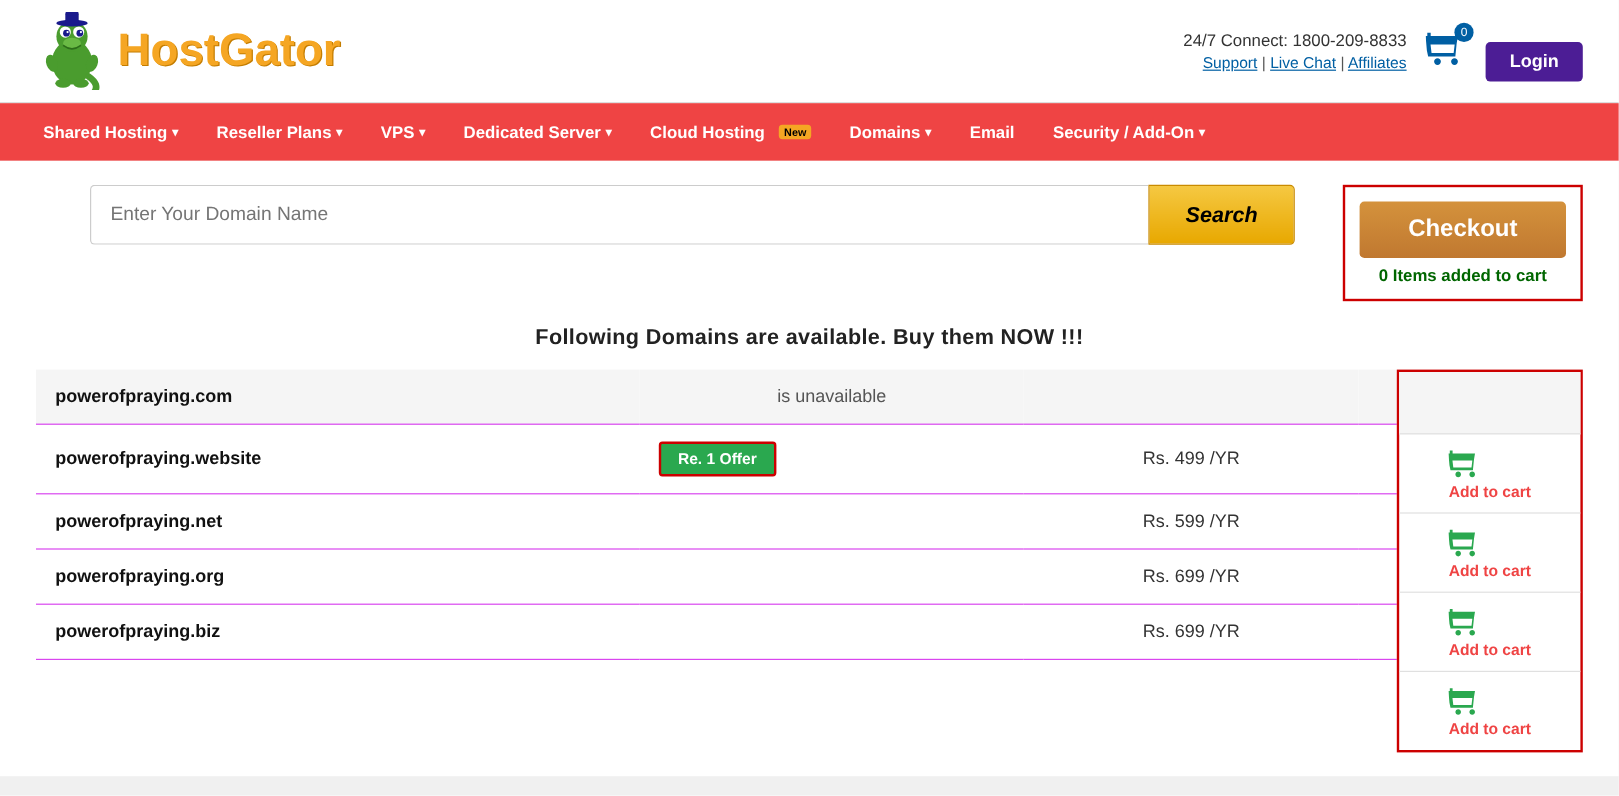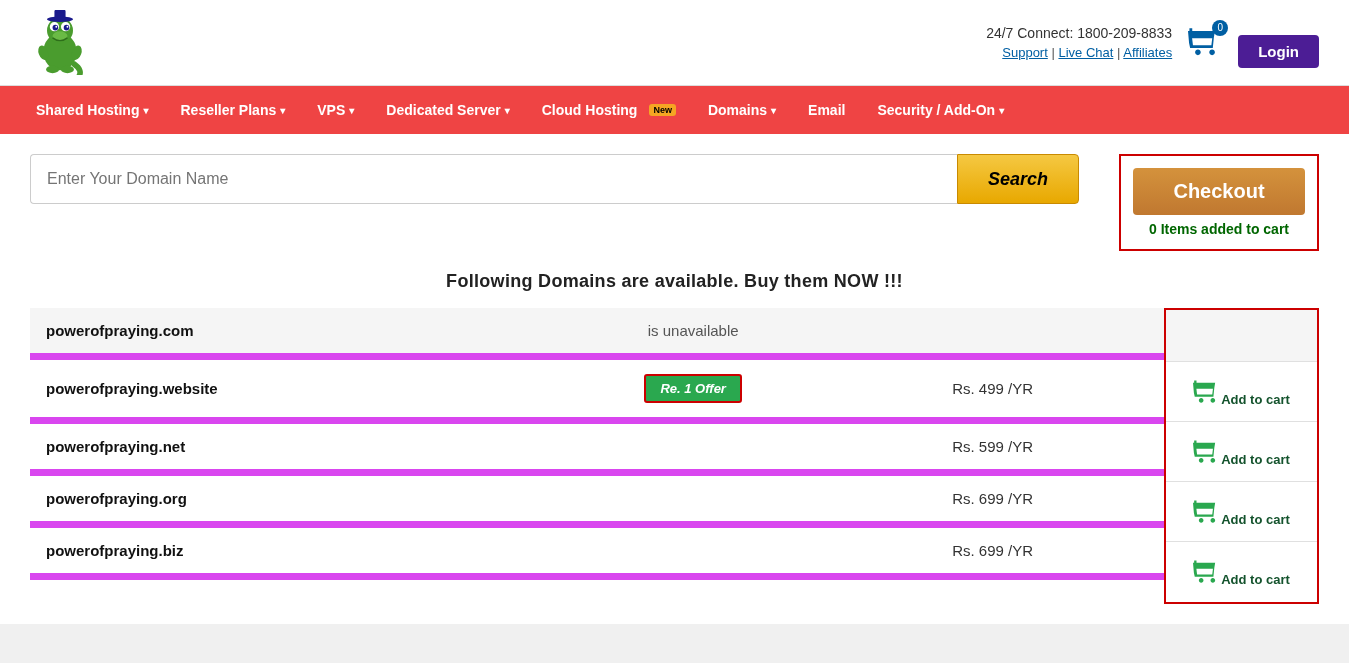--- a/index.html
+++ b/index.html
@@ -138,20 +138,21 @@
     .domain-input {
       flex: 1;
       border: 1px solid #ccc;
       border-right: none;
       padding: 10px 16px;
       font-size: 16px;
       color: #999;
       outline: none;
       border-radius: 4px 0 0 4px;
       height: 50px;
+      margin-left: 45px;
     }
     .search-btn {
       background: linear-gradient(to bottom, #f5c842, #e8a800);
       color: #000;
       font-size: 18px;
       font-weight: bold;
       border: 1px solid #c98a00;
       padding: 10px 30px;
       cursor: pointer;
       height: 50px;
@@ -211,21 +212,21 @@
       font-family: 'Arial', sans-serif;
       letter-spacing: 0.3px;
     }
 
     
     .domain-table {
       width: 100%;
       border-collapse: collapse;
     }
     .domain-table tr {
-      border-bottom: 7px solid #d946ef;
+      border-bottom: 1px solid #d946ef;
     }
     .domain-table tr.unavailable-row {
       background: #f5f5f5;
     }
     .domain-table td {
       padding: 14px 16px;
       font-size: 15px;
       vertical-align: middle;
     }
     .domain-name {
@@ -248,24 +249,24 @@
       border: 2px solid #c00;
       display: inline-block;
     }
     .price-cell {
       text-align: center;
       color: #333;
       font-size: 14px;
     }
     .add-to-cart-btn {
       display: flex;
-      flex-direction: row;
-      align-items: flex-end;
-      cursor: pointer;
-      color: #14532d;
+      flex-direction: column;
+      align-items: flex-start;
+      cursor: pointer;
+      color: #ef4444;
       font-weight: bold;
       font-size: 13px;
       border: none;
       background: none;
     }
     .add-to-cart-btn svg {
       width: 28px;
       height: 28px;
       fill: #2aa84f;
       margin-bottom: 2px;
@@ -314,20 +315,21 @@
 
       <path d="M45 58 Q55 65 50 72" stroke="#4a9c2e" stroke-width="6" fill="none" stroke-linecap="round"></path>
 
       <ellipse cx="22" cy="64" rx="7" ry="4" fill="#4a9c2e"></ellipse>
       <ellipse cx="38" cy="64" rx="7" ry="4" fill="#4a9c2e"></ellipse>
 
       <ellipse cx="30" cy="10" rx="14" ry="3" fill="#1a1a8c"></ellipse>
       <rect x="24" y="1" width="12" height="10" fill="#1a1a8c" rx="1"></rect>
       <ellipse cx="30" cy="1" rx="6" ry="2" fill="#1a1a8c"></ellipse>
     </svg>
+    <span class="logo-text">HostGator</span>
   </div>
 
   <div class="header-top-right">
     <div class="header-right">
       <div class="header-connect">24/7 Connect: 1800-209-8833</div>
       <div class="header-links">
         <a>Support</a>
         <span> | </span>
         <a>Live Chat</a>
         <span> | </span>
@@ -404,21 +406,21 @@
         <tbody>
             <tr class="unavailable-row">
           <td class="domain-name">powerofpraying.com</td>
           <td class="unavailable-text">is unavailable</td>
           <td></td>
           <td></td>
         </tr>
 
         <tr>
           <td class="domain-name">powerofpraying.website</td>
-          <td style="text-align:center;font-style:italic;">
+          <td style="">
             <span class="offer-badge">Re. 1 Offer</span>
           </td>
           <td class="price-cell">Rs. 499 /YR</td>
           <td style="width:30px;"></td>
         </tr>
 
         <tr>
           <td class="domain-name">powerofpraying.net</td>
           <td></td>
           <td class="price-cell">Rs. 599 /YR</td>

